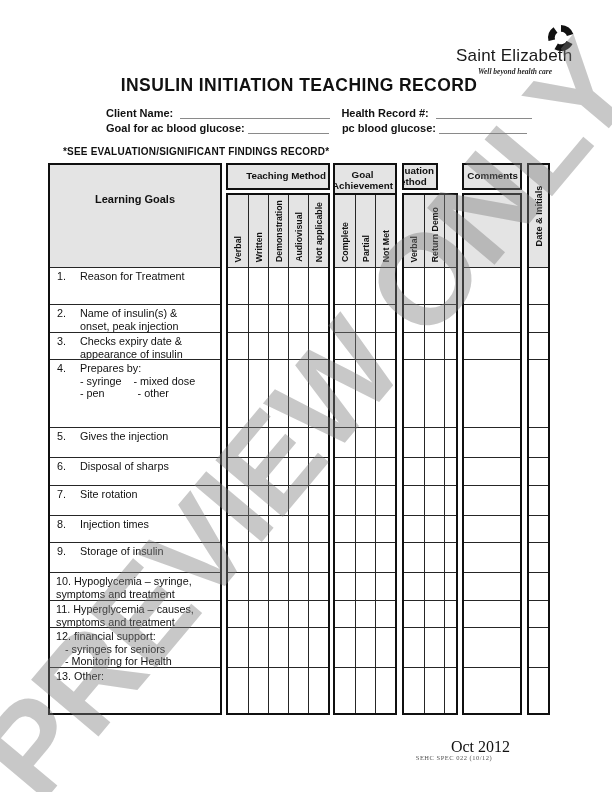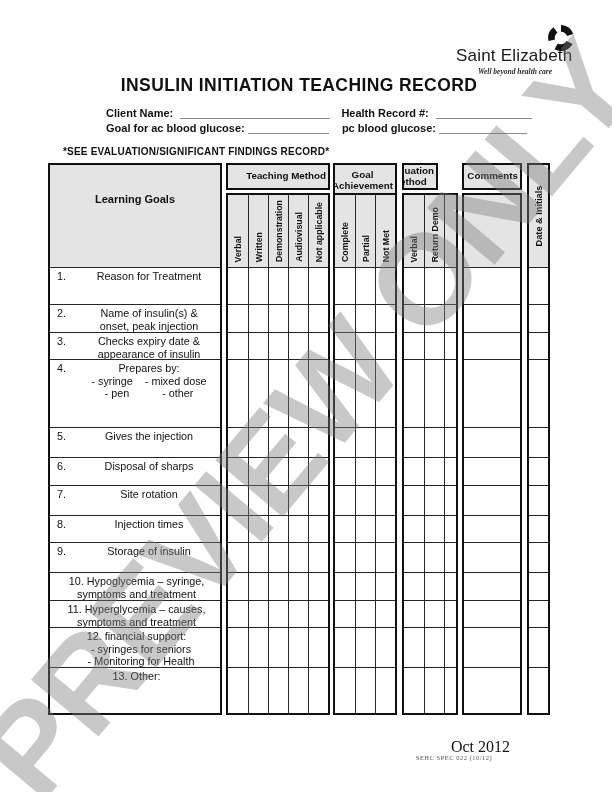--- a/index.html
+++ b/index.html
@@ -34,21 +34,21 @@
     transform:translateX(-50%) rotate(180deg); white-space:nowrap;
     font-weight:bold; font-size:8.8px; letter-spacing:0; color:#111;}
   .vlabel.vcenter{bottom:auto; top:50%; transform:translate(-50%,-50%) rotate(180deg); font-size:9.2px;}
   .lg-hdr{background:#e4e4e4; position:relative;}
   .lg-hdr span{position:absolute; top:28px; left:0; width:100%; text-align:center; font-weight:bold; font-size:11px;}
   .lg-row{border-top:1px solid #262626; position:relative; font-size:10.8px; line-height:12.6px; overflow:hidden;}
   .lg-row .num{position:absolute; left:7px; top:2px; white-space:pre;}
   .lg-row .lines{padding:2px 2px 0 30px;}
   .lg-row.flat .lines{padding:2px 3px 0 6px;}
   .lg-row.flat .num{position:static;}
-  .lg-line{white-space:pre;text-align:center;}
+  .lg-line{white-space:pre;}
   
   .watermark{position:absolute; left:50%; top:53%;
     transform:translate(-50%,-50%) rotate(-50deg);
     font-size:128px; font-weight:bold; letter-spacing:-3px; white-space:nowrap;
     color:rgba(125,125,125,0.42); z-index:30; pointer-events:none;}
   
   .footer-date{position:absolute; left:398px; top:738px; width:112px; text-align:right;
     font-family:"Liberation Serif", serif; font-size:16px; color:#111;}
   .footer-code{position:absolute; left:388px; top:754px; width:132px; text-align:center;
     font-family:"Liberation Serif", serif; font-size:6.5px; letter-spacing:.5px; color:#555;}

